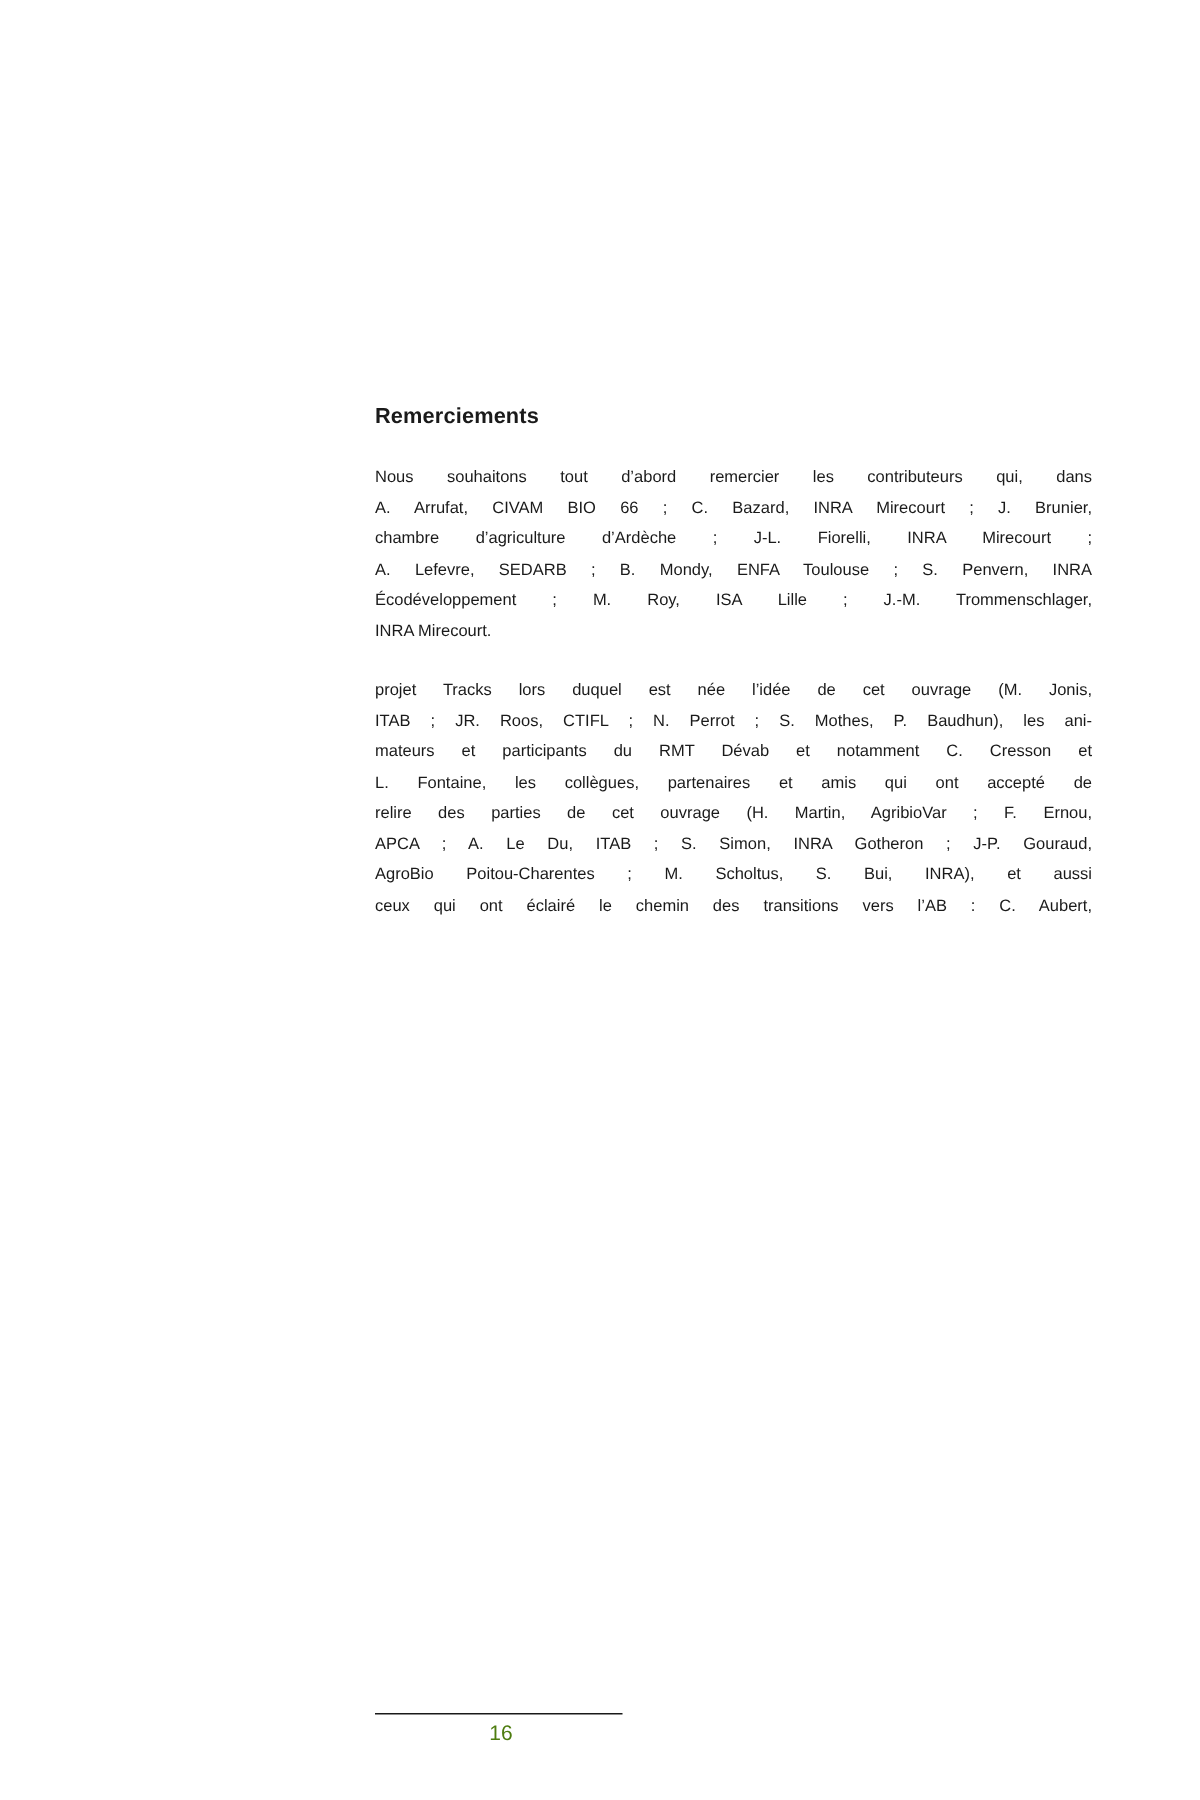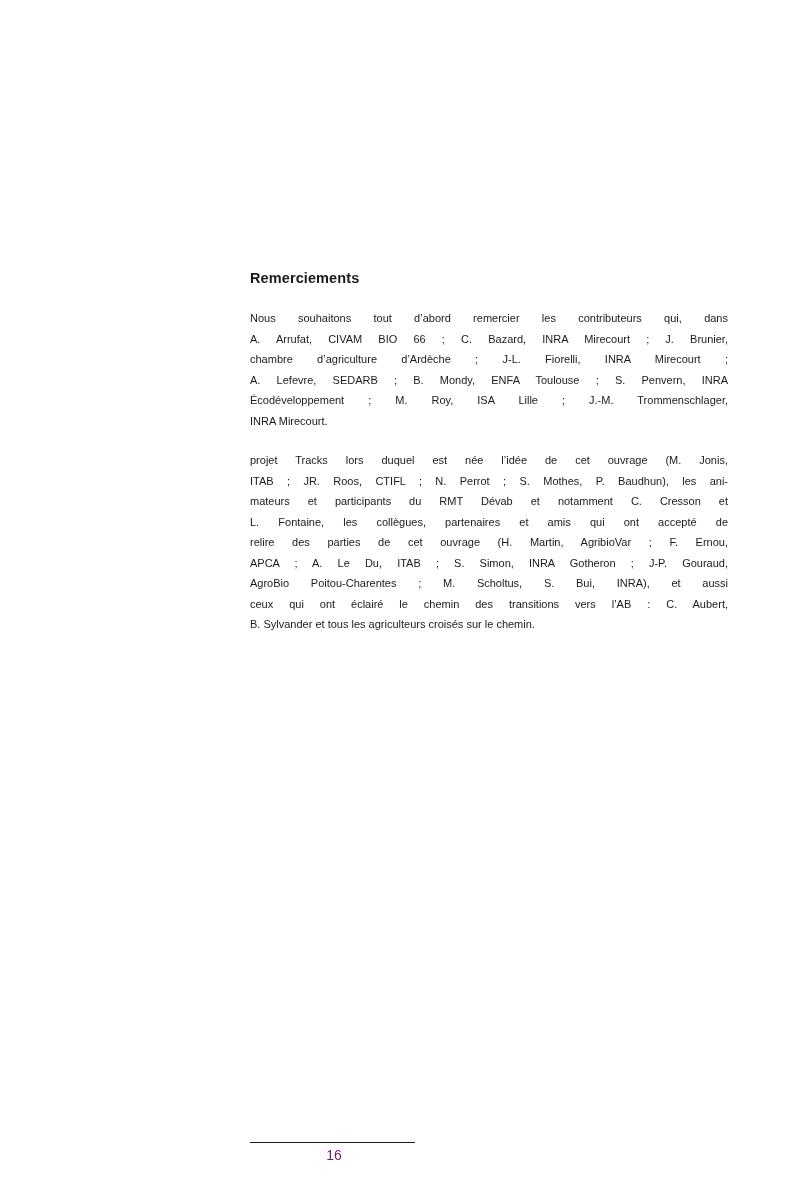--- a/index.html
+++ b/index.html
@@ -57,21 +57,21 @@
     background: #1a1a1a;
   }
   .page-number {
     position: absolute;
     left: 0;
     top: 1147px;
     width: 668px;
     text-align: center;
     font-size: 14px;
     line-height: 16px;
-    color: #701a75;
+    color: #4d7c0f;
   }
 </style>
 </head>
 <body>
 
 <div class="page">
   <div class="content">
     <h1 class="heading">Remerciements</h1>
     <div class="para">
         <div class="line">Nous souhaitons tout d’abord remercier les contributeurs qui, dans</div>
@@ -83,18 +83,17 @@
       </div>
     <div class="para">
         <div class="line">projet Tracks lors duquel est née l’idée de cet ouvrage (M. Jonis,</div>
         <div class="line">ITAB ; JR. Roos, CTIFL ; N. Perrot ; S. Mothes, P. Baudhun), les ani-</div>
         <div class="line">mateurs et participants du RMT Dévab et notamment C. Cresson et</div>
         <div class="line">L. Fontaine, les collègues, partenaires et amis qui ont accepté de</div>
         <div class="line">relire des parties de cet ouvrage (H. Martin, AgribioVar ; F. Ernou,</div>
         <div class="line">APCA ; A. Le Du, ITAB ; S. Simon, INRA Gotheron ; J-P. Gouraud,</div>
         <div class="line">AgroBio Poitou-Charentes ; M. Scholtus, S. Bui, INRA), et aussi</div>
         <div class="line">ceux qui ont éclairé le chemin des transitions vers l’AB : C. Aubert,</div>
-        <div class="line last">B. Sylvander et tous les agriculteurs croisés sur le chemin.</div>
       </div>
   </div>
   <div class="footer-rule"></div>
   <div class="page-number">16</div>
 </div>
 
 </body></html>

